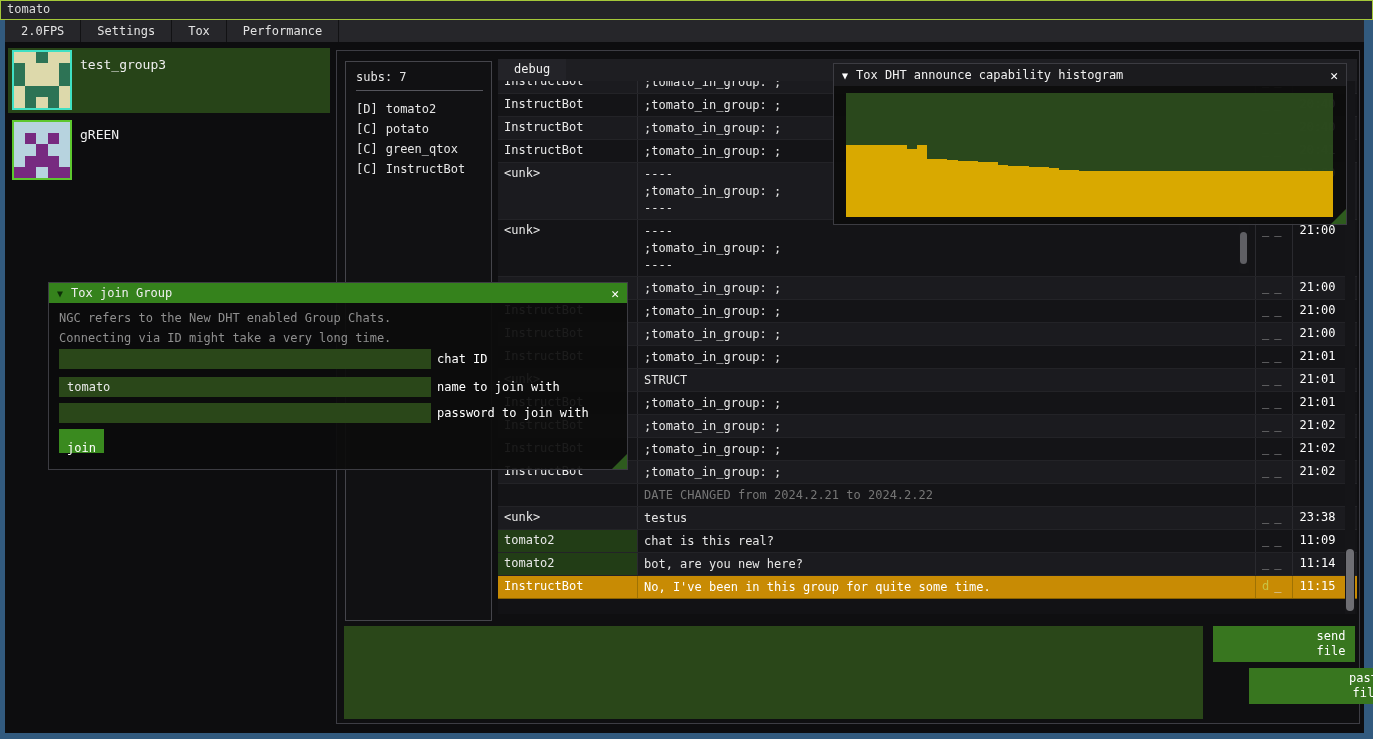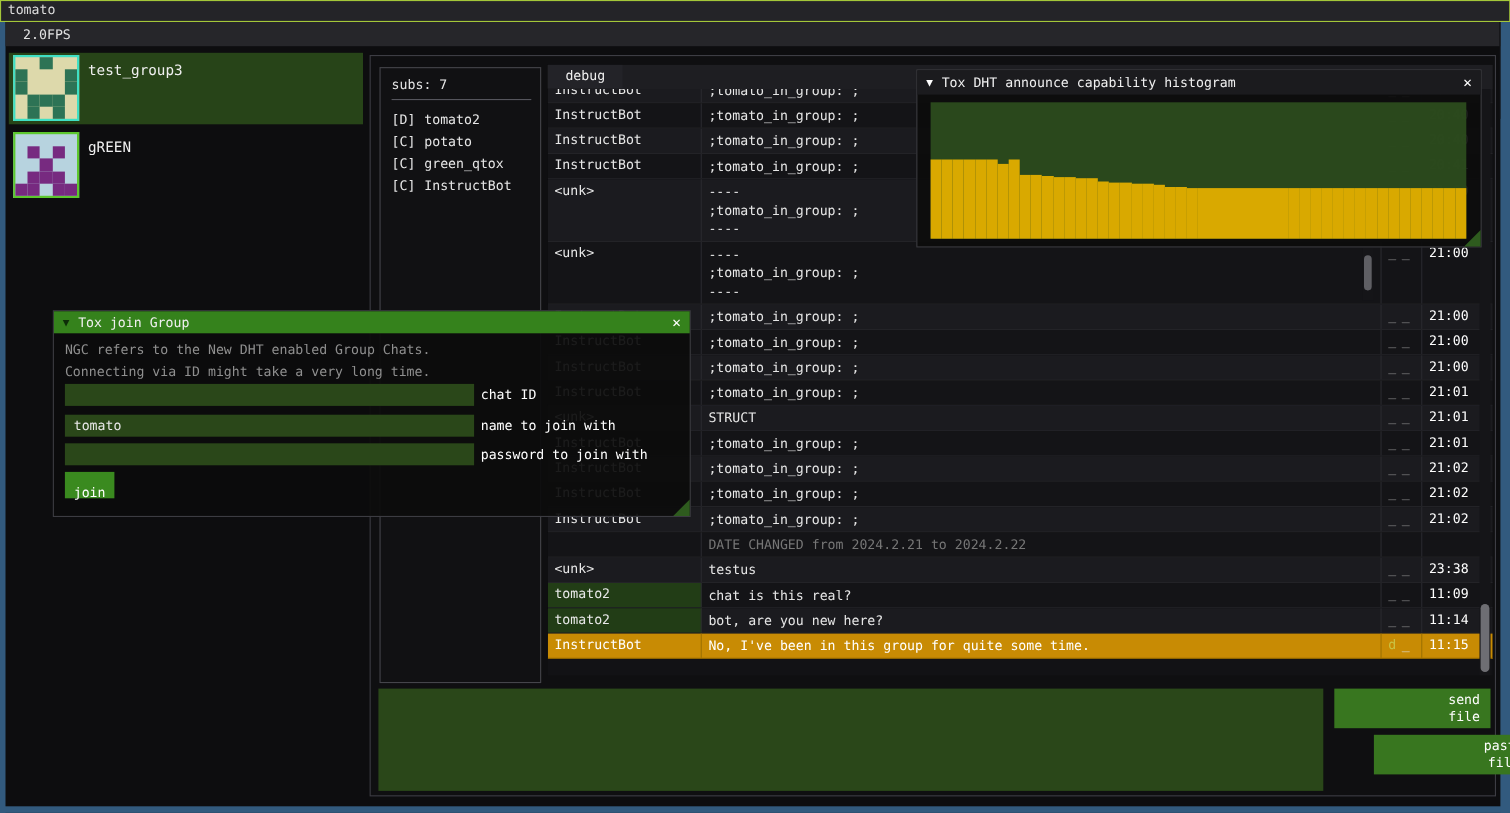--- a/index.html
+++ b/index.html
@@ -8,21 +8,21 @@
   .screen { position:relative; width:1373px; height:739px; background:#0a0a0c; overflow:hidden; }
 
   
   .titlebar { position:absolute; top:0; left:0; width:1373px; height:20px;
     background:#242428; border:1px solid #a4c739; line-height:17px; padding-left:6px; color:#dcdcdc; }
 
   
   .frame { position:absolute; top:20px; left:0; right:0; bottom:0;
     border-left:5px solid #325a7e; border-right:9px solid #325a7e; border-bottom:6px solid #325a7e;
     background:#0d0d0f; }
-  .menubar { display:flex; height:22px; background:#26262a; color:#e2e2e2;flex-direction:column; }
+  .menubar { display:flex; height:22px; background:#26262a; color:#e2e2e2; }
   .menubar .mitem { padding:0 16px; line-height:22px; border-right:1px solid #121214; cursor:default; }
   .content { position:relative; height:calc(100% - 22px); }
 
   
   .grouplist { position:absolute; left:3px; top:6px; width:322px; }
   .grow { position:relative; height:65px; margin-bottom:5px; }
   .grow.selected { background:#274418; }
   .avatar { position:absolute; left:4px; top:2px; width:60px; height:60px;
     border:2px solid #888; display:grid; grid-template-columns:repeat(5,1fr); grid-template-rows:repeat(5,1fr); }
   .glabel { position:absolute; left:72px; top:9px; font-size:13px; color:#efefef; }
@@ -48,21 +48,21 @@
   .rows { margin-top:-10px; }
   .crow { display:flex; min-height:23px; background:#141417; border-bottom:1px solid #232327; }
   .crow:nth-child(odd) { background:#1b1b1f; }
   .crow.tall { min-height:55px; }
   .crow.sys { min-height:22px; }
   .cname,.cmsg,.cstat,.ctime { padding:3px 6px 2px 6px; border-right:1px solid #2a2a2f; overflow:hidden; }
   .cname { width:140px; color:#e8e8e8; white-space:nowrap; }
   .cmsg { width:618px; white-space:pre-line; line-height:17px; }
   .cstat { width:37px; color:#9a9a9a; }
   .cstat span { margin-right:5px; }
-  .ctime { width:49px; color:#ffffff; border-right:none; }
+  .ctime { width:49px; color:#ffffff; border-right:none;text-align:center; }
   .cname.green { background:#223d16; }
   .sys .cmsg { color:#767676; }
   .crow.hl { background:#c88b04 !important; border-bottom-color:#8a6200; }
   .crow.hl .cname,.crow.hl .cmsg,.crow.hl .cstat { border-right-color:#9e7203; }
   .crow.hl .cmsg,.crow.hl .cname,.crow.hl .ctime { color:#ffffff; }
   .crow.hl .cstat .s1 { color:#c9c344; }
   .crow.hl .cstat .s2 { color:#dddddd; }
 
   
   .vscroll { position:absolute; background:#151518; }

